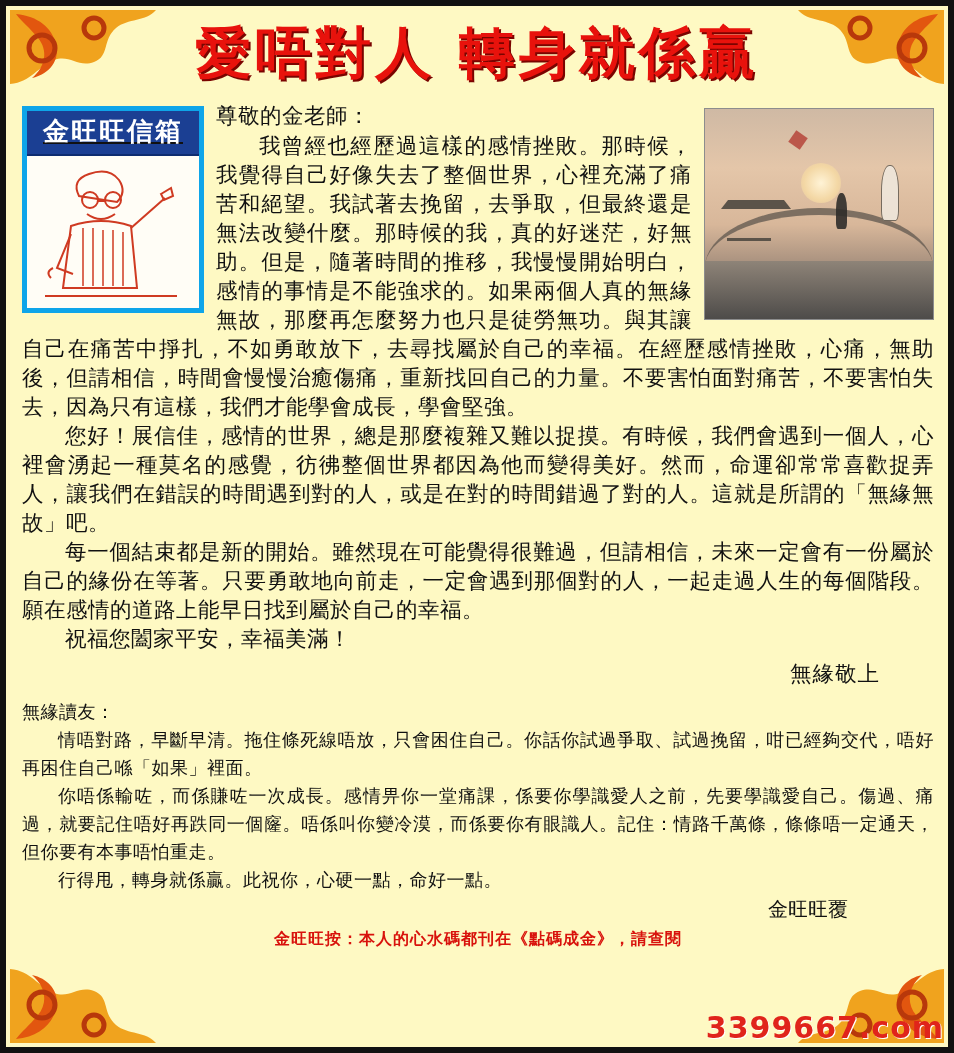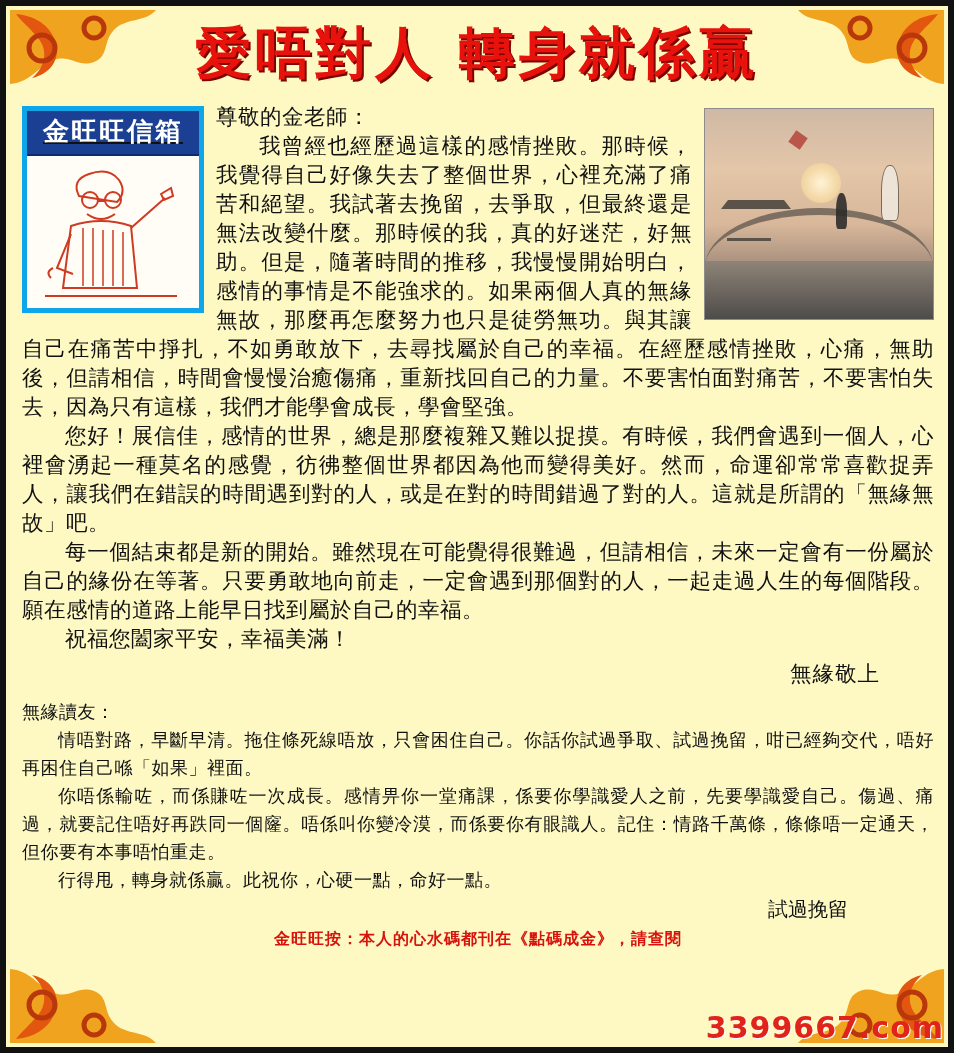--- a/index.html
+++ b/index.html
@@ -149,21 +149,21 @@
   }
 
   p.para {
     margin: 0;
     font-size: 21.5px;
     line-height: 29px;
     text-align: justify;
     text-indent: 2em;
     letter-spacing: 0.5px;
   }
-  p.para.noindent { text-indent: 0; }
+  p.para.noindent { text-indent: 0; font-family: Liberation Serif, serif; }
   p.sign {
     margin: 6px 0 0;
     font-size: 21.5px;
     text-align: right;
     padding-right: 54px;
     letter-spacing: 1px;
   }
   .reply {
     margin-top: 10px;
   }
@@ -269,20 +269,20 @@
     <p class="para">您好！展信佳，感情的世界，總是那麼複雜又難以捉摸。有時候，我們會遇到一個人，心裡會湧起一種莫名的感覺，彷彿整個世界都因為他而變得美好。然而，命運卻常常喜歡捉弄人，讓我們在錯誤的時間遇到對的人，或是在對的時間錯過了對的人。這就是所謂的「無緣無故」吧。</p>
     <p class="para">每一個結束都是新的開始。雖然現在可能覺得很難過，但請相信，未來一定會有一份屬於自己的緣份在等著。只要勇敢地向前走，一定會遇到那個對的人，一起走過人生的每個階段。願在感情的道路上能早日找到屬於自己的幸福。</p>
     <p class="para">祝福您闔家平安，幸福美滿！</p>
     <p class="sign">無緣敬上</p>
 
     <div class="reply clear">
       <p class="para salute">無緣讀友：</p>
       <p class="para">情唔對路，早斷早清。拖住條死線唔放，只會困住自己。你話你試過爭取、試過挽留，咁已經夠交代，唔好再困住自己喺「如果」裡面。</p>
       <p class="para">你唔係輸咗，而係賺咗一次成長。感情畀你一堂痛課，係要你學識愛人之前，先要學識愛自己。傷過、痛過，就要記住唔好再跌同一個窿。唔係叫你變冷漠，而係要你有眼識人。記住：情路千萬條，條條唔一定通天，但你要有本事唔怕重走。</p>
       <p class="para">行得甩，轉身就係贏。此祝你，心硬一點，命好一點。</p>
-      <p class="sign2">試過挽留</p>
+      <p class="sign2">金旺旺覆</p>
     </div>
 
     <div class="footer-note">金旺旺按：本人的心水碼都刊在《點碼成金》，請查閱</div>
   </div>
 
   <div class="watermark">3399667.com</div>
 </div>
 
 </body></html>

